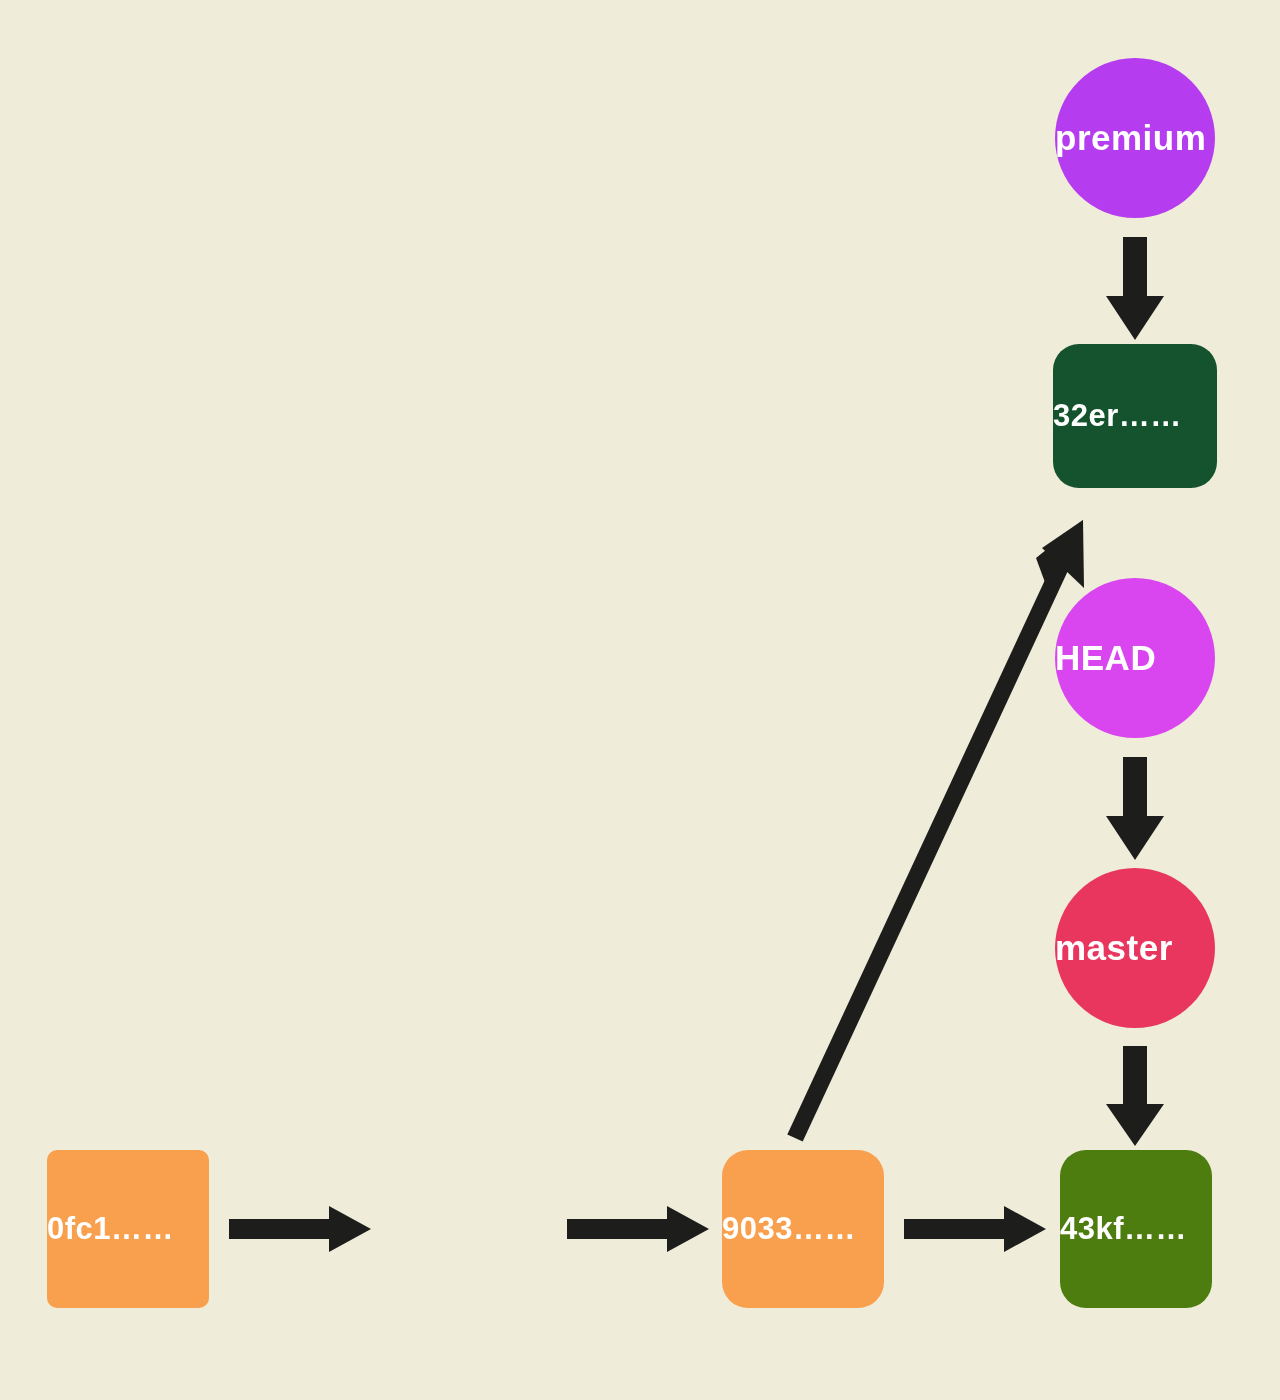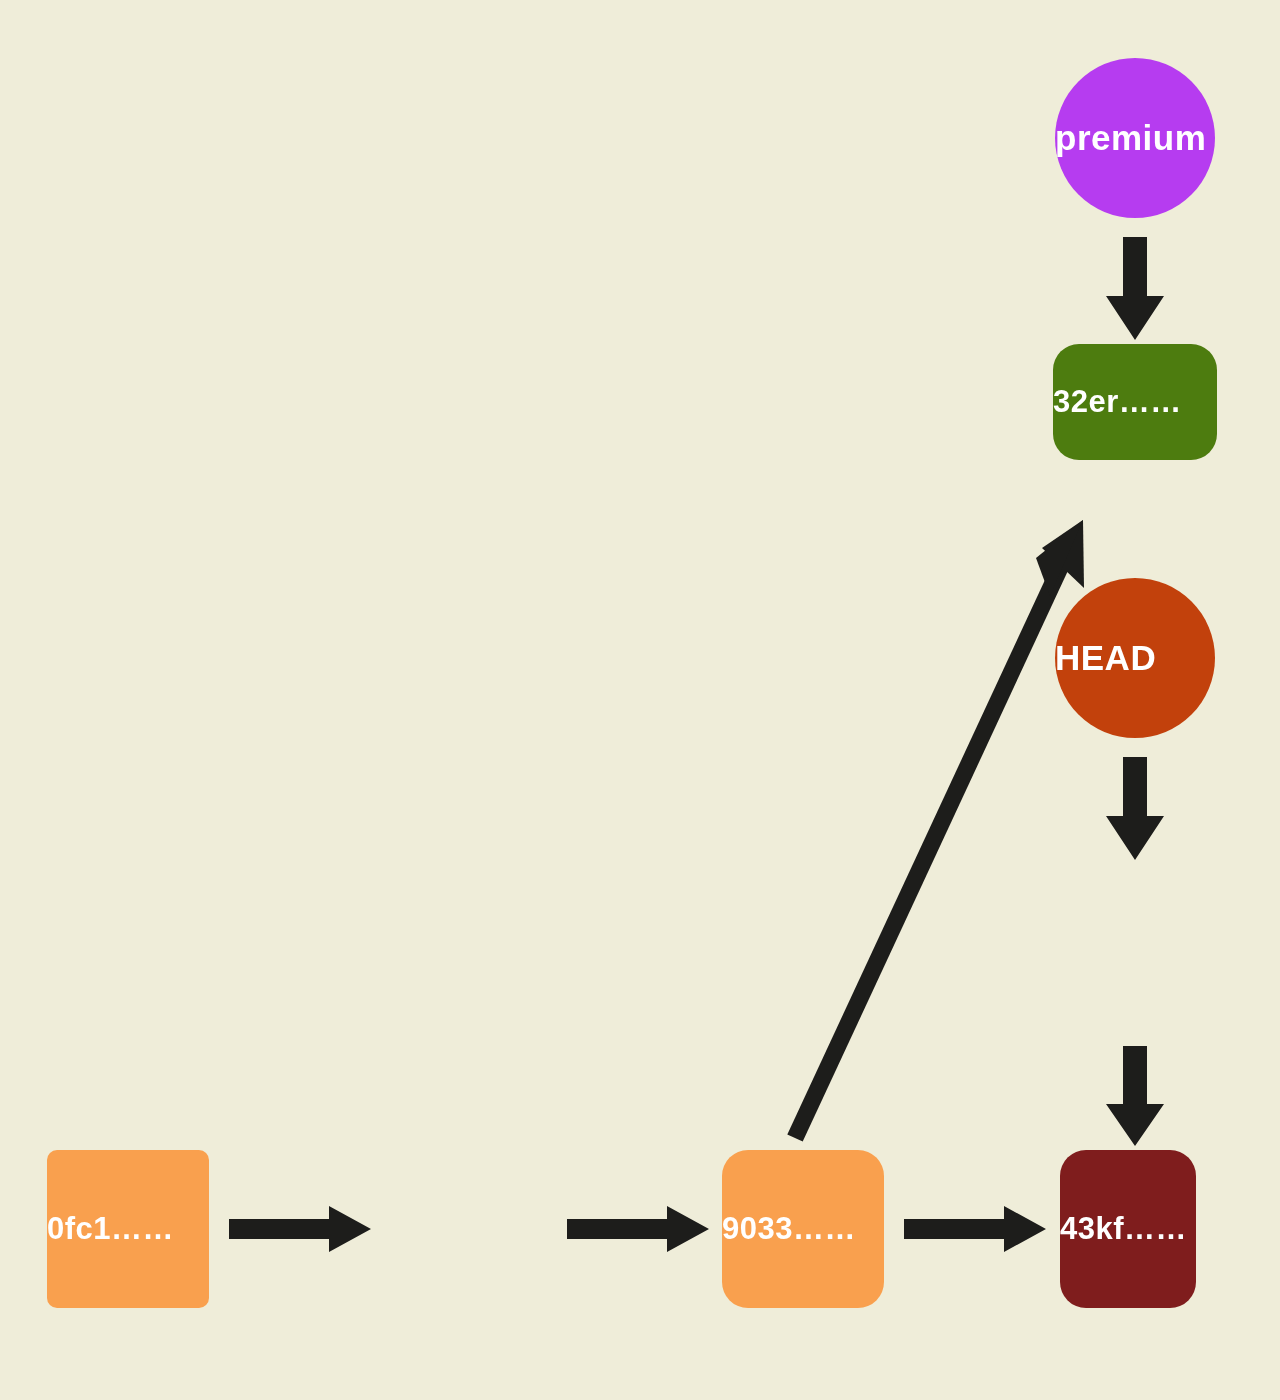--- a/index.html
+++ b/index.html
@@ -81,35 +81,38 @@
       <line x1="795" y1="1138" x2="1065" y2="557" stroke="#1d1d1b" stroke-width="17" stroke-linecap="butt"></line>
       <path d="M1083,520 L1084,588 L1042,548 Z" fill="#1d1d1b"></path>
       <path d="M1083,520 L1050,596 L1036,558 Z" fill="#1d1d1b"></path>
     </g>
   </svg>
 
   <div class="node ref" style="left:1055px; top:58px; width:160px; height:160px; background:#b63cf0;">
     <span>premium</span>
   </div>
 
-  <div class="node commit" style="left:1053px; top:344px; width:164px; height:116px; background:#4d7c0f;">
+  <div class="node commit" style="left:1053px; top:344px; width:164px; height:144px; background:#14532d;">
     <span>32er……</span>
   </div>
 
-  <div class="node ref" style="left:1055px; top:578px; width:160px; height:160px; background:#c2410c;">
+  <div class="node ref" style="left:1055px; top:578px; width:160px; height:160px; background:#d946ef;">
     <span>HEAD</span>
   </div>
 
+  <div class="node ref" style="left:1055px; top:868px; width:160px; height:160px; background:#e8365e;">
+    <span>master</span>
+  </div>
 
   <div class="node commit" style="left:47px; top:1150px; width:162px; height:158px; background:#f9a04e;border-radius:10px;">
     <span>0fc1……</span>
   </div>
 
 
   <div class="node commit" style="left:722px; top:1150px; width:162px; height:158px; background:#f9a04e;">
     <span>9033……</span>
   </div>
 
-  <div class="node commit" style="left:1060px; top:1150px; width:136px; height:158px; background:#7f1d1d;">
+  <div class="node commit" style="left:1060px; top:1150px; width:152px; height:158px; background:#4d7c0f;">
     <span>43kf……</span>
   </div>
 
 </div>
 
 </body></html>

